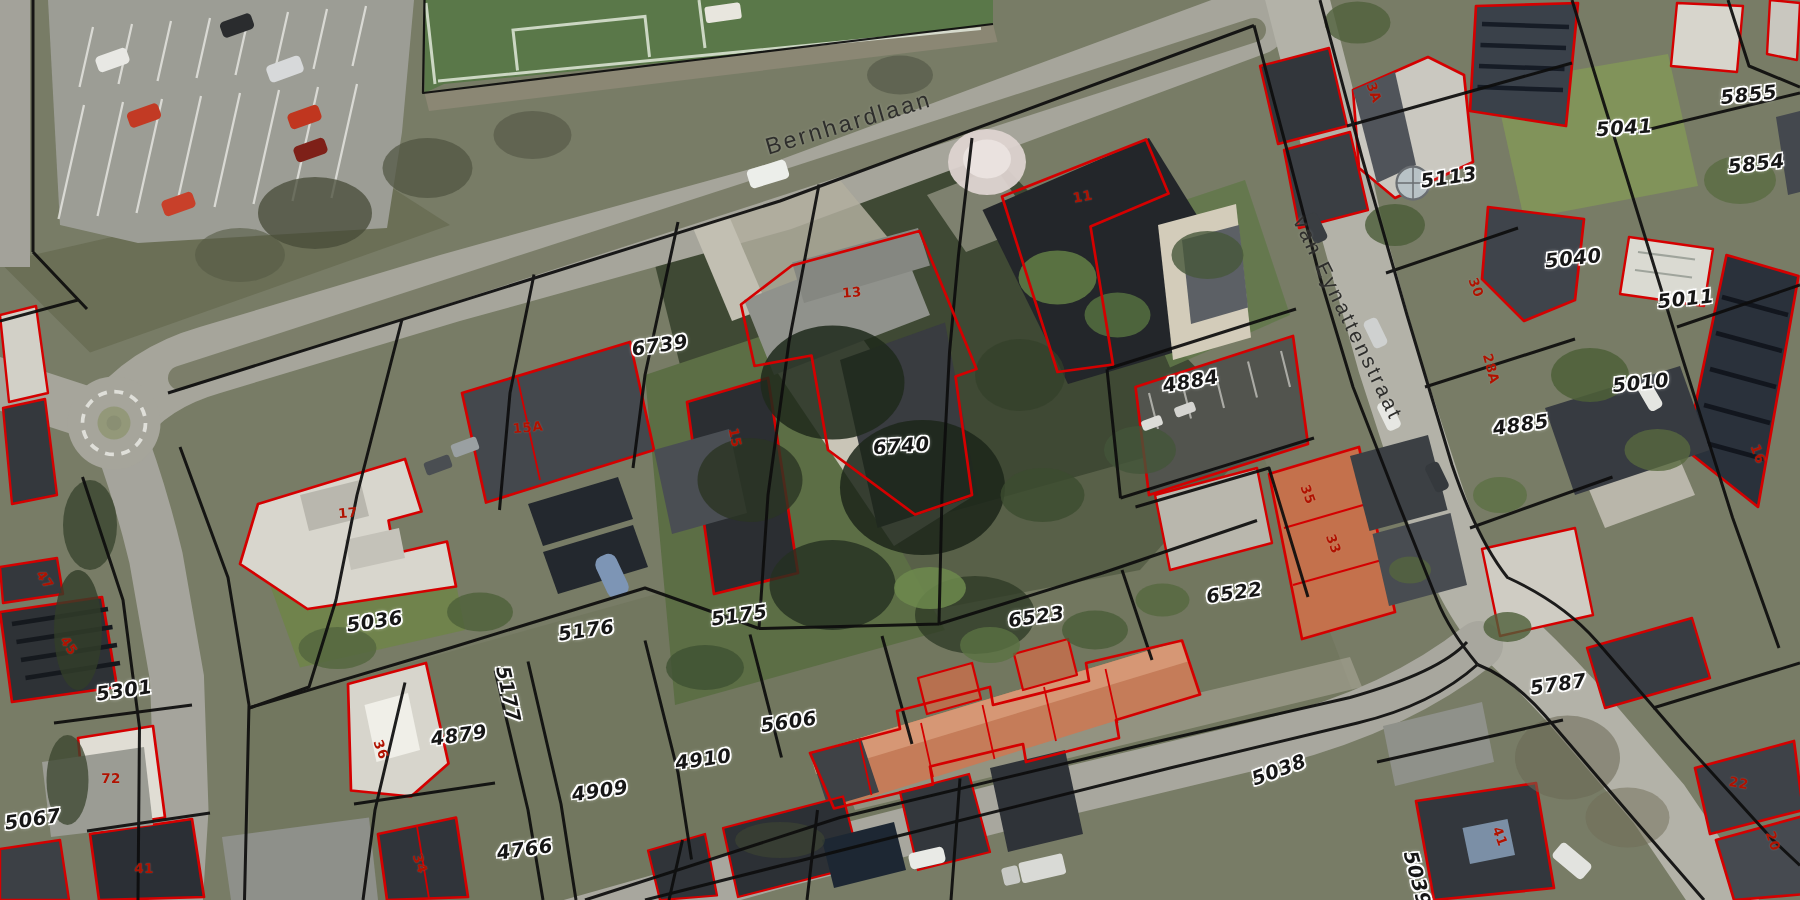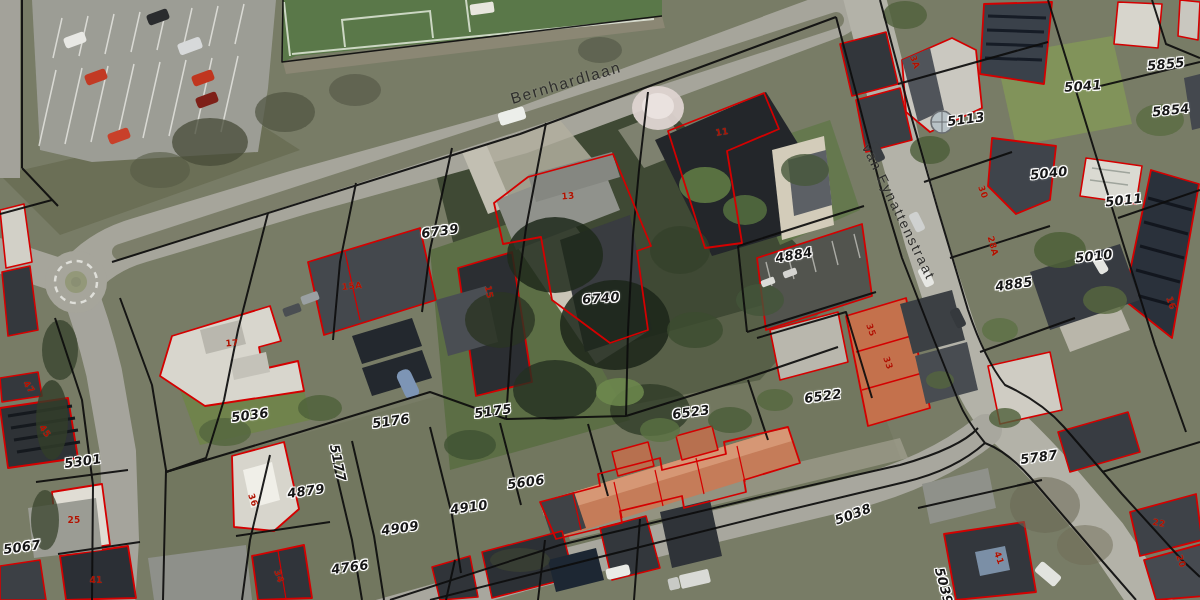--- a/index.html
+++ b/index.html
@@ -304,21 +304,21 @@
       <div class="parcel-label" style="left: 853px; top: 514px; transform: translate(-50%, -50%) rotate(-20deg);">5038</div>
       <div class="parcel-label" style="left: 944px; top: 586px; transform: translate(-50%, -50%) rotate(75deg);">5039</div>
       <div class="house-label" style="left: 722px; top: 132px; transform: translate(-50%, -50%) rotate(-10deg);">11</div>
       <div class="house-label" style="left: 568px; top: 196px; transform: translate(-50%, -50%) rotate(-5deg);">13</div>
       <div class="house-label" style="left: 489px; top: 292px; transform: translate(-50%, -50%) rotate(78deg);">15</div>
       <div class="house-label" style="left: 352px; top: 286px; transform: translate(-50%, -50%) rotate(-5deg);">15A</div>
       <div class="house-label" style="left: 232px; top: 343px; transform: translate(-50%, -50%) rotate(-5deg);">17</div>
       <div class="house-label" style="left: 253px; top: 500px; transform: translate(-50%, -50%) rotate(70deg);">36</div>
       <div class="house-label" style="left: 279px; top: 576px; transform: translate(-50%, -50%) rotate(72deg);">34</div>
       <div class="house-label" style="left: 45px; top: 431px; transform: translate(-50%, -50%) rotate(55deg);">45</div>
-      <div class="house-label" style="left: 74px; top: 520px; transform: translate(-50%, -50%) rotate(0deg);">25</div>
+      <div class="house-label" style="left: 74px; top: 520px; transform: translate(-50%, -50%) rotate(0deg);">72</div>
       <div class="house-label" style="left: 29px; top: 387px; transform: translate(-50%, -50%) rotate(55deg);">47</div>
       <div class="house-label" style="left: 96px; top: 580px; transform: translate(-50%, -50%) rotate(0deg);">41</div>
       <div class="house-label" style="left: 871px; top: 330px; transform: translate(-50%, -50%) rotate(70deg);">35</div>
       <div class="house-label" style="left: 888px; top: 363px; transform: translate(-50%, -50%) rotate(70deg);">33</div>
       <div class="house-label" style="left: 983px; top: 192px; transform: translate(-50%, -50%) rotate(70deg);">30</div>
       <div class="house-label" style="left: 993px; top: 246px; transform: translate(-50%, -50%) rotate(75deg);">28A</div>
       <div class="house-label" style="left: 915px; top: 62px; transform: translate(-50%, -50%) rotate(70deg);">3A</div>
       <div class="house-label" style="left: 1171px; top: 303px; transform: translate(-50%, -50%) rotate(70deg);">16</div>
       <div class="house-label" style="left: 1159px; top: 523px; transform: translate(-50%, -50%) rotate(10deg);">22</div>
       <div class="house-label" style="left: 1181px; top: 561px; transform: translate(-50%, -50%) rotate(72deg);">20</div>

